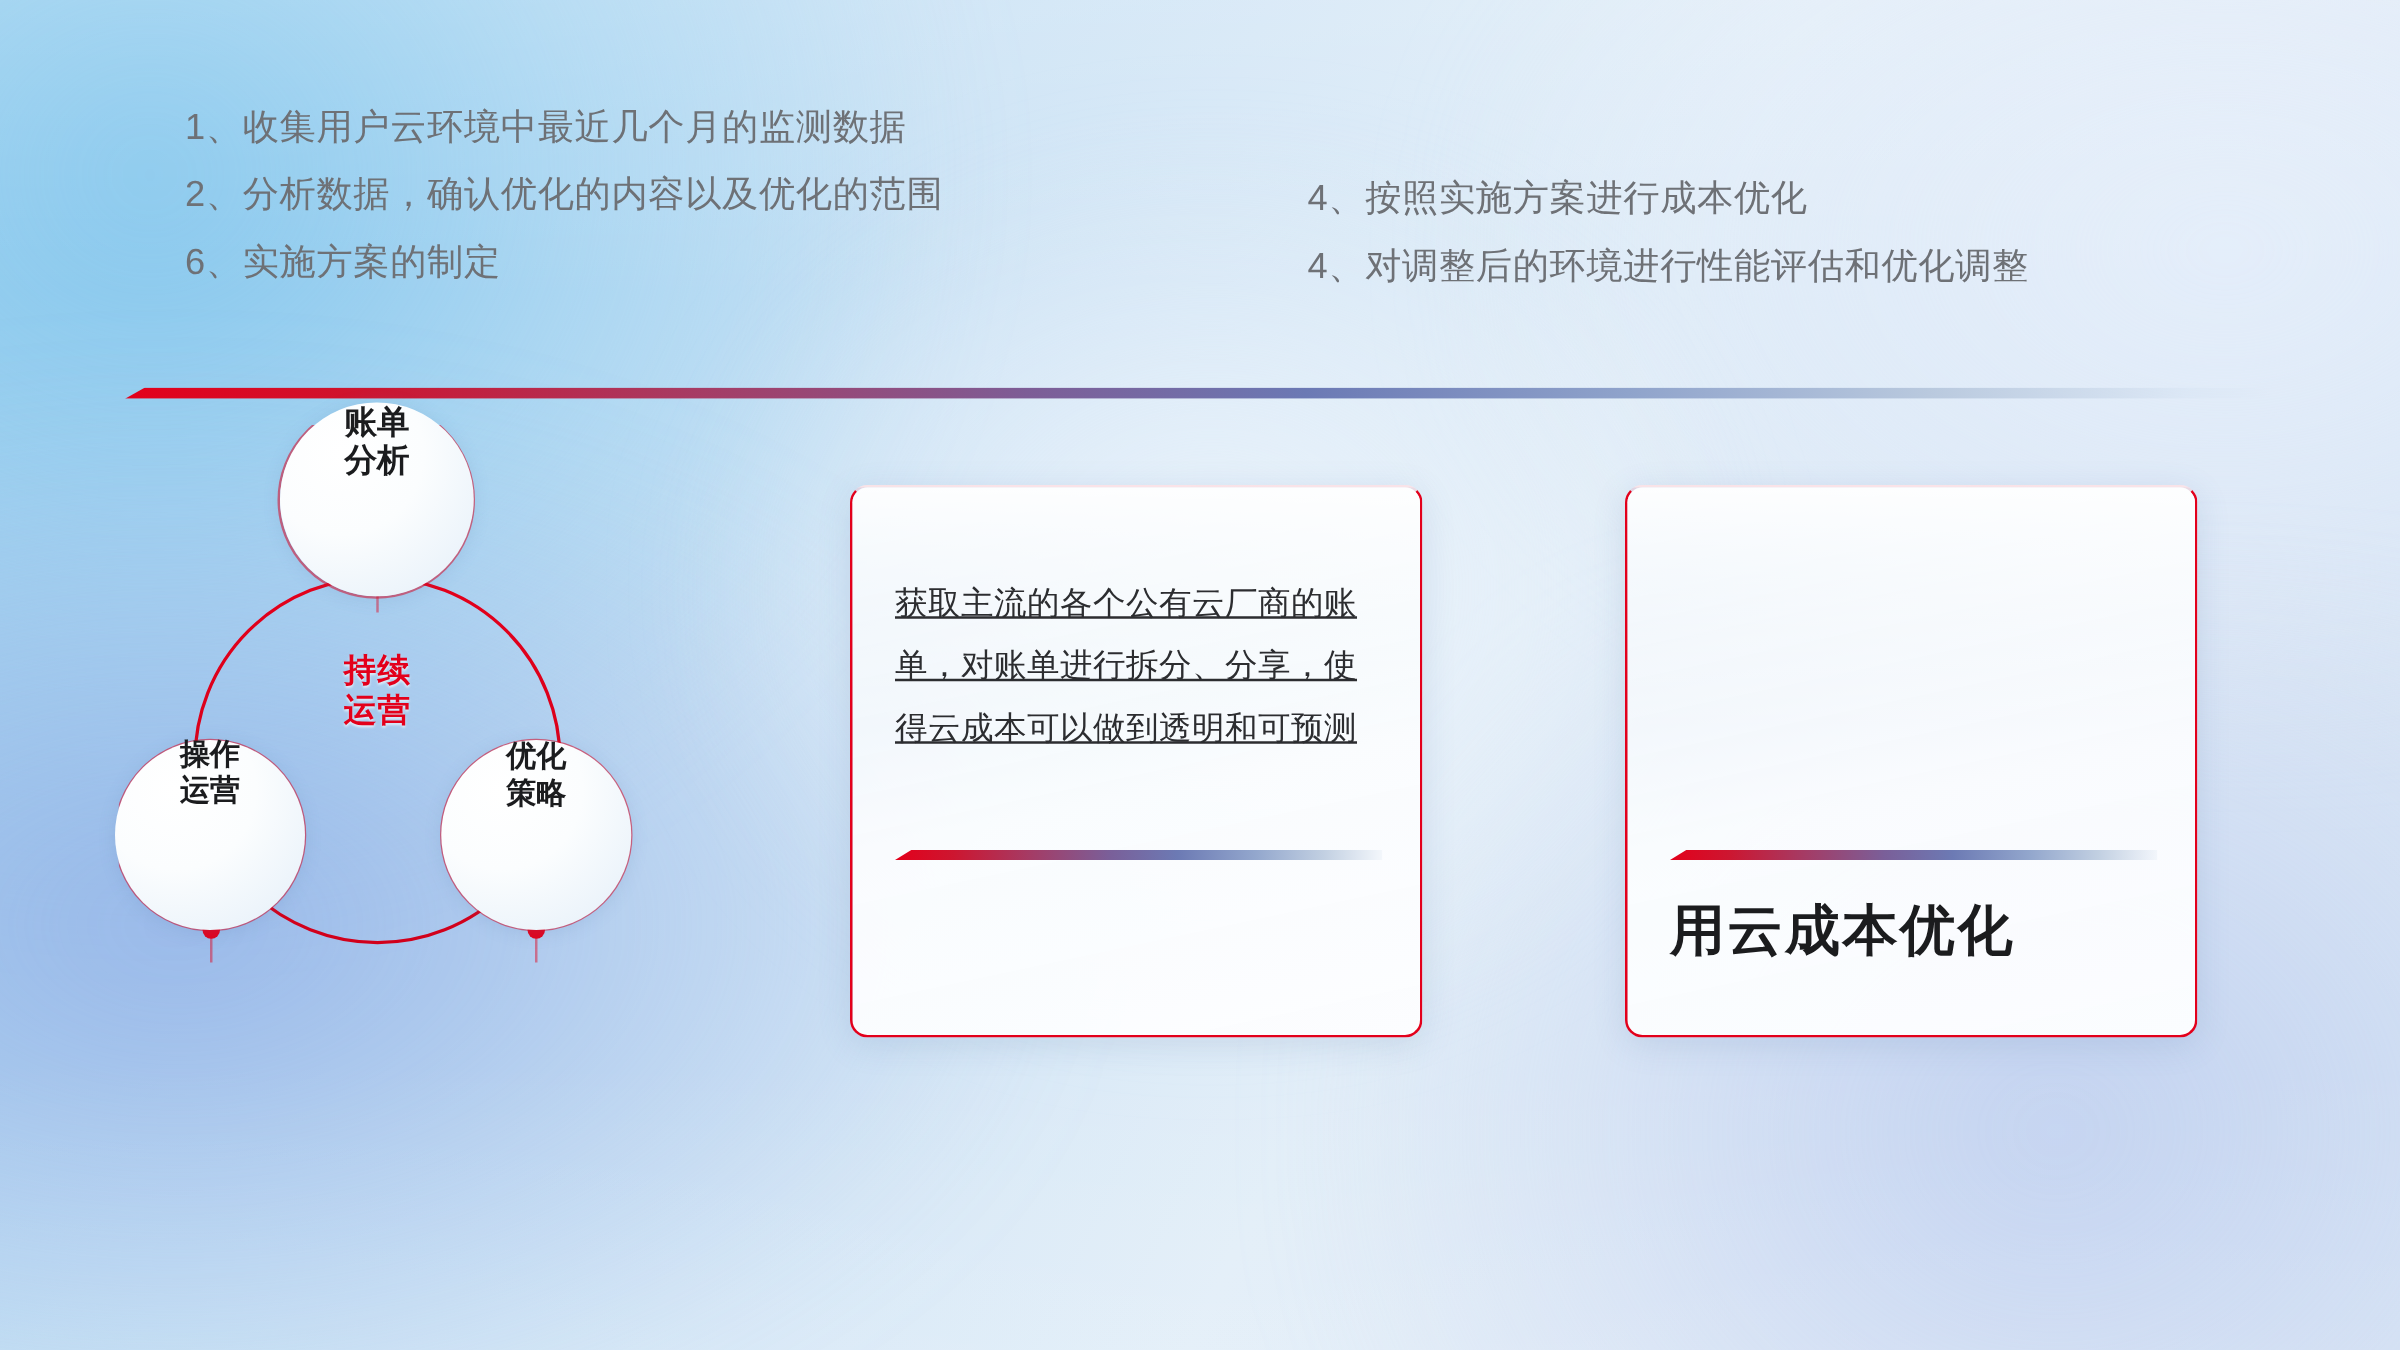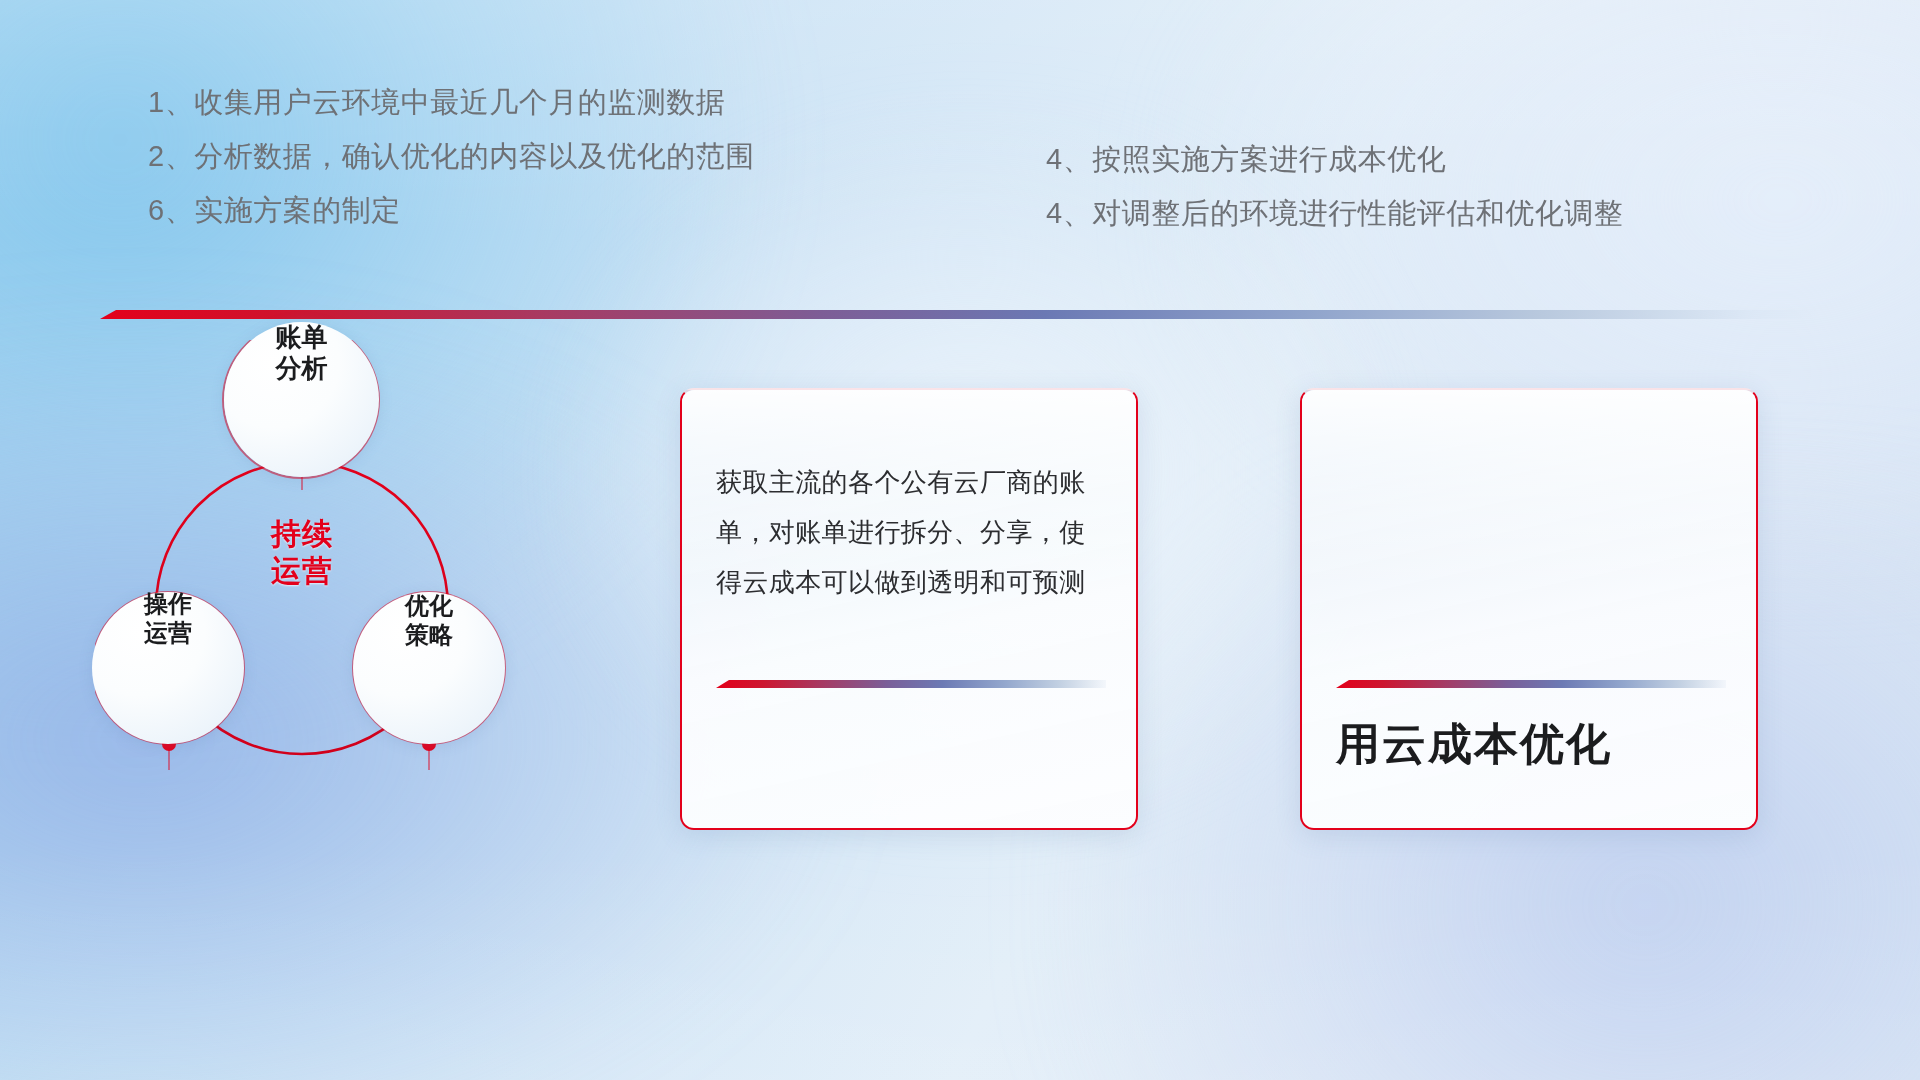--- a/index.html
+++ b/index.html
@@ -87,21 +87,21 @@
     font-weight:700;
     line-height:1.20;
   }
   .bubble span{ display:block; }
   .b-top{ left:129px; top:-18px; width:155px; height:155px; font-size:26px; }
   .b-left{ left:-3px; top:252px; width:152px; height:152px; font-size:24px;font-family:Liberation Mono, monospace; }
   .b-right{ left:258px; top:252px; width:152px; height:152px; font-size:24px; }
   .venn-center{
     position:absolute; left:128px; top:148px; width:158px; height:130px;
     display:flex; flex-direction:column; align-items:center; justify-content:center;
-    color:#e3001b; font-weight:800; font-size:30px; line-height:1.22;
+    color:#e3001b; font-weight:800; font-size:26px; line-height:1.22;
     letter-spacing:1px;
     text-shadow:0 1px 2px rgba(255,255,255,.7);
   }
 
   
   .card{
     position:absolute;
     width:458px; height:442px;
     border-radius:14px;
     background:linear-gradient(168deg, rgba(223,236,248,.92) 0%, rgba(240,246,251,.95) 26%, rgba(250,252,254,.97) 55%, rgba(252,253,255,.98) 100%);
@@ -120,20 +120,21 @@
   .card.one{ left:680px; top:388px; }
   .card.two{ left:1300px; top:388px; }
 
   .card-body{
     position:absolute; left:34px; top:68px; right:30px;
     font-size:26px;
     line-height:1.92;
     color:#2c2d30;
     letter-spacing:.4px;
     z-index:2;
+    text-decoration:underline;
   }
   .card-rule{
     position:absolute; left:34px; top:290px; width:390px; height:8px;
     background:linear-gradient(90deg,#e3001b 0%, #cd1630 12%, #a43c66 28%, #7a5f99 44%, #6c7ab4 58%, #93a7cd 74%, #c2d0e2 88%, rgba(200,216,234,.15) 100%);
     clip-path:polygon(0 100%, 13px 0, 100% 0, 100% 100%);
     z-index:2;
   }
   .card-title{
     position:absolute; left:34px; bottom:54px;
     font-size:44px; font-weight:800; color:#1b1c1e;

